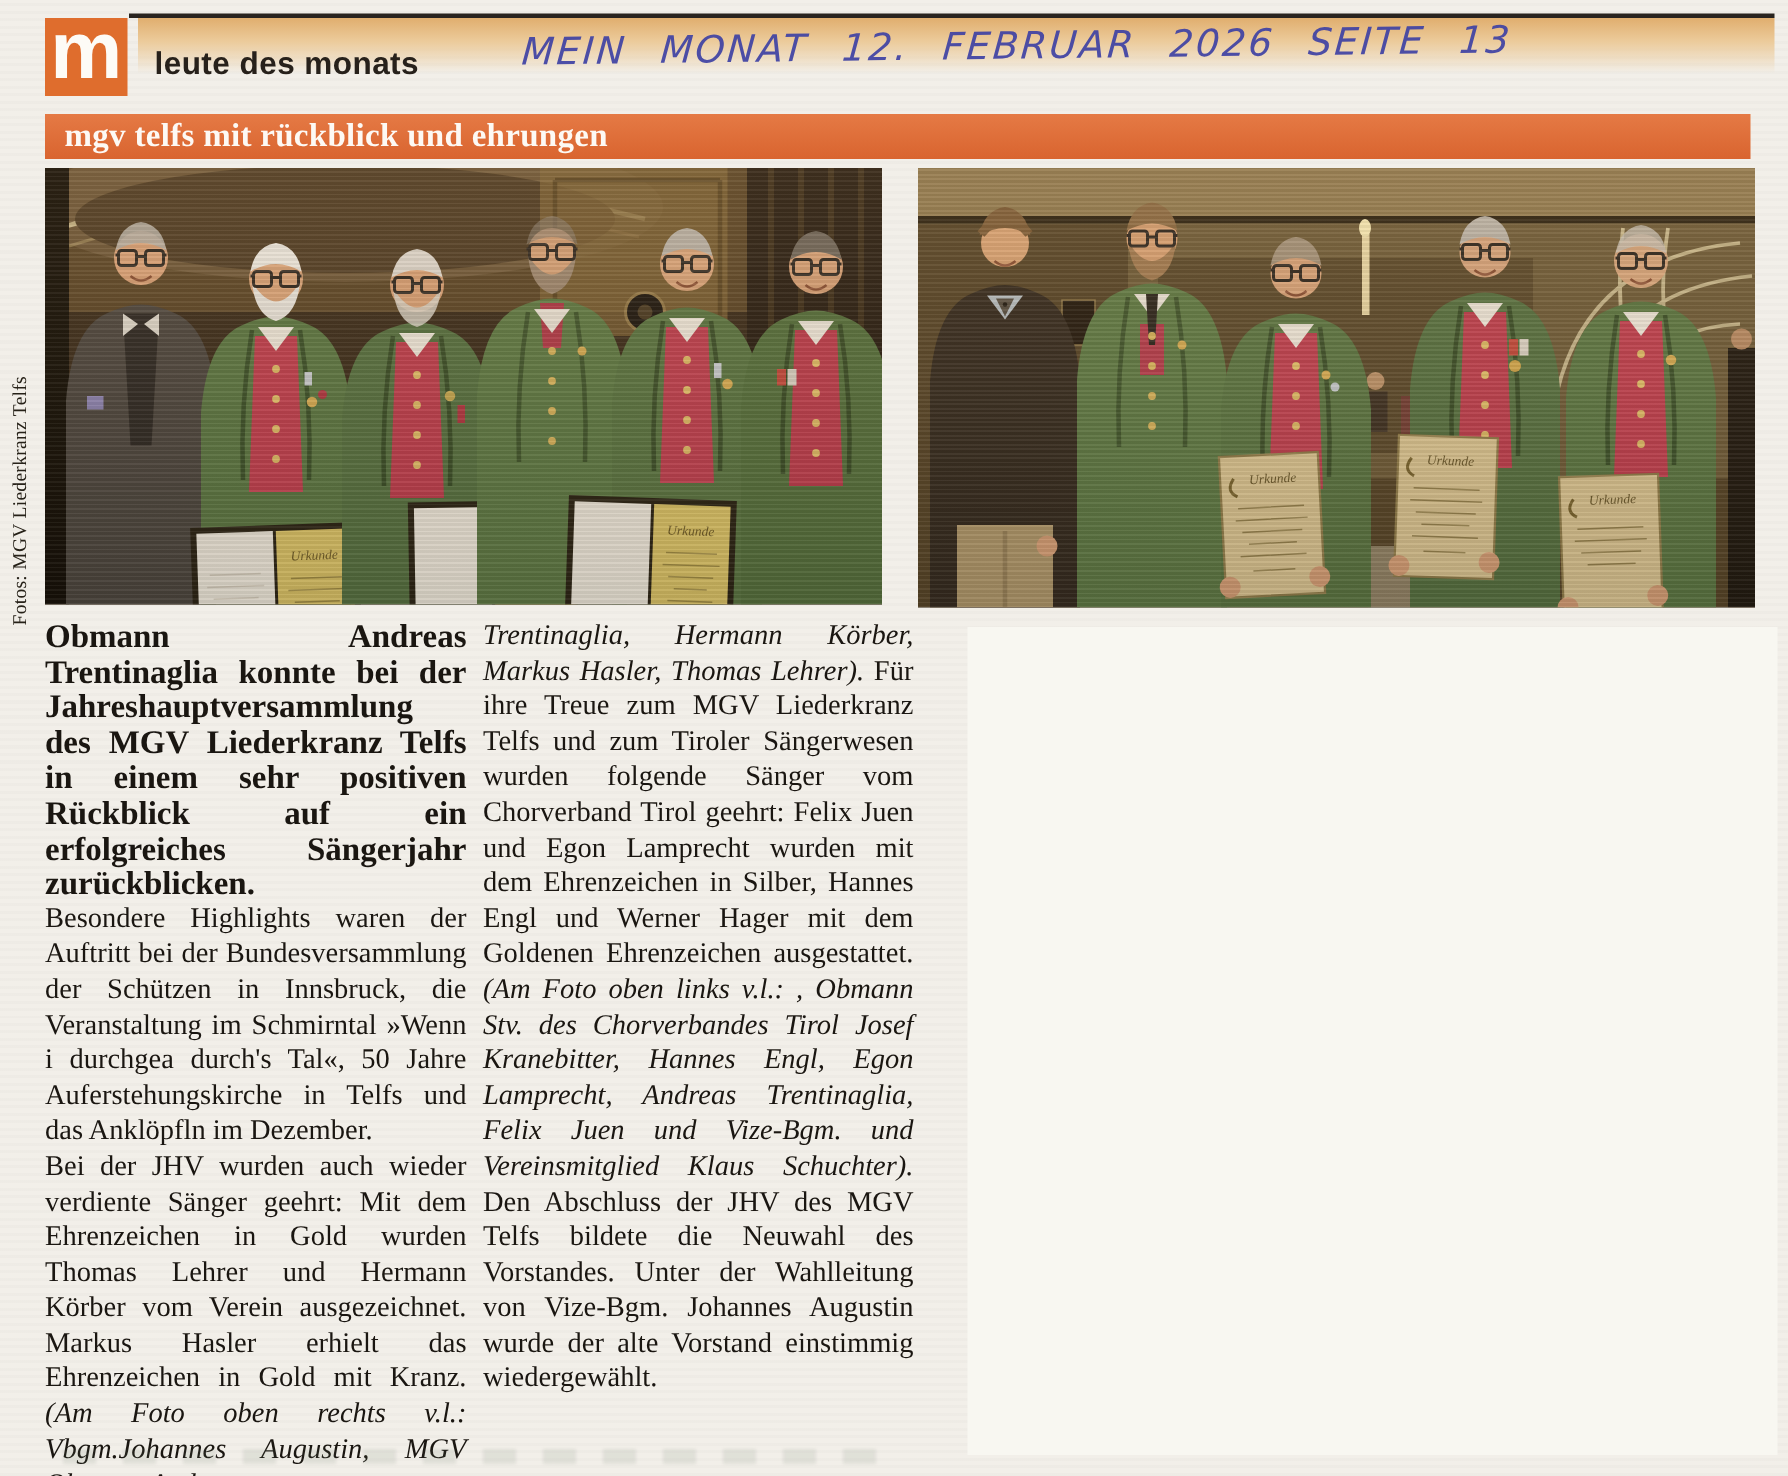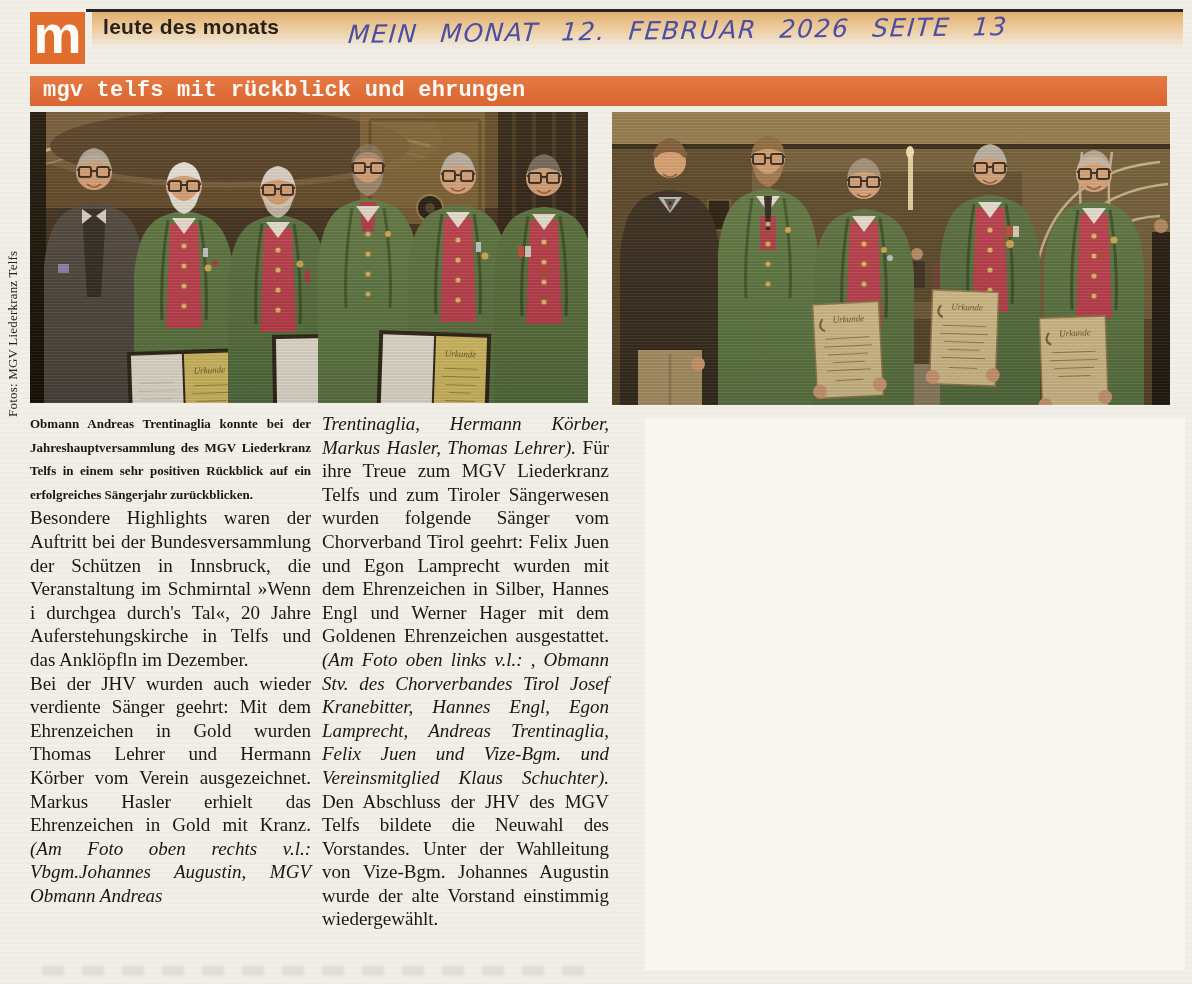--- a/index.html
+++ b/index.html
@@ -13,34 +13,34 @@
   .band {
     position:absolute; left:92px; top:12px; width:1091px; height:37px;
     background:linear-gradient(to bottom, #e0ae6e 0%, #eccb9b 42%, rgba(253,250,244,0) 100%);
   }
   .logo {
     position:absolute; left:30px; top:12px; width:55px; height:52px; background:#df6d2d;
     color:#fdfbf6; font-family:"Liberation Sans", sans-serif; font-weight:bold;
     font-size:54px; line-height:44px; text-align:center; overflow:hidden;
   }
   .section-title {
-    position:absolute; left:103px; top:15px; font-family:"Liberation Sans", sans-serif;
+    position:absolute; left:103px; top:31px; font-family:"Liberation Sans", sans-serif;
     font-weight:bold; font-size:21px; color:#27211b; letter-spacing:.3px;
   }
   .handwriting {
     position:absolute; left:348px; top:16px; font-family:"DejaVu Sans", sans-serif;
     font-style:italic; font-size:25px; color:#3f42a4; letter-spacing:1.6px; word-spacing:13px;
     transform:rotate(-.7deg) skewX(-5deg); white-space:nowrap; opacity:.92;
   }
   .headline-bar {
     position:absolute; left:30px; top:76px; width:1137px; height:30px;
     background:linear-gradient(180deg,#e57a45,#d9642f); display:flex; align-items:center;
   }
   .headline-text {
-    font-family:Liberation Mono, monospace; font-weight:bold; font-size:22px;
+    font-family:Liberation Serif, serif; font-weight:bold; font-size:22px;
     color:#fdf9f4; padding:0 0 2px 13px; letter-spacing:.2px;
   }
   .photo { position:absolute; top:112px; overflow:hidden; background:#3a2c1c; }
   .photo.ph-left  { left:30px;  width:558px; height:291px; }
   .photo.ph-right { left:612px; width:558px; height:293px; }
   .photo svg { display:block; width:100%; height:100%; }
   .photo::before {
     content:""; position:absolute; inset:0; pointer-events:none;
     background:linear-gradient(180deg, rgba(255,195,120,.10), rgba(30,15,0,.14));
   }
@@ -50,21 +50,21 @@
   }
   .credit {
     position:absolute; left:5px; top:417px; transform:rotate(-90deg); transform-origin:0 0;
     font-size:13px; color:#262118; white-space:nowrap; letter-spacing:.2px;
   }
   .below-right { position:absolute; left:645px; top:418px; width:540px; height:552px; background:#f8f7f1; }
   .col { position:absolute; top:412px; text-align:justify; color:#1a1611; font-size:19px; line-height:23.6px; }
   .col p { margin:0; }
   .col.c-left  { left:30px;  width:281px; }
   .col.c-right { left:322px; width:287px; }
-  .lead { font-weight:bold; font-size:13px; }
+  .lead { font-weight:bold; font-size:22px; }
   .it { font-style:italic;margin-top:19px; }
   .bleed {
     position:absolute; left:42px; top:966px; width:560px; height:10px; filter:blur(1px);
     background:repeating-linear-gradient(90deg, rgba(100,120,100,.12) 0 22px, transparent 22px 40px);
   }
 </style>
 </head>
 <body>
 
 <div class="page">
@@ -434,21 +434,21 @@
         <circle cx="-30" cy="40" r="7" fill="#d8a179"></circle>
           <circle cx="30" cy="34" r="7" fill="#d8a179"></circle>
       </g>
     </svg>
   </div>
 
   <div class="credit">Fotos: MGV Liederkranz Telfs</div>
 
   <div class="col c-left">
     <p class="lead">Obmann Andreas Trentinaglia konnte bei der Jahreshauptversammlung des MGV Liederkranz Telfs in einem sehr positiven Rückblick auf ein erfolgreiches Sängerjahr zurückblicken.</p>
-    <p>Besondere Highlights waren der Auftritt bei der Bundesversammlung der Schützen in Innsbruck, die Veranstaltung im Schmirntal »Wenn i durchgea durch's Tal«, 20 Jahre Auferstehungskirche in Telfs und das Anklöpfln im Dezember.</p>
+    <p>Besondere Highlights waren der Auftritt bei der Bundesversammlung der Schützen in Innsbruck, die Veranstaltung im Schmirntal »Wenn i durchgea durch's Tal«, 50 Jahre Auferstehungskirche in Telfs und das Anklöpfln im Dezember.</p>
     <p><span>Bei der JHV wurden auch wieder verdiente Sänger geehrt: Mit dem Ehrenzeichen in Gold wurden Thomas Lehrer und Hermann Körber vom Verein ausgezeichnet. Markus Hasler erhielt das Ehrenzeichen in Gold mit Kranz. </span><span class="it">(Am Foto oben rechts v.l.: Vbgm.Johannes Augustin, MGV Obmann Andreas</span></p>
   </div>
 
   <div class="col c-right">
     <p><span class="it">Trentinaglia, Hermann Körber, Markus Hasler, Thomas Lehrer).</span><span> Für ihre Treue zum MGV Liederkranz Telfs und zum Tiroler Sängerwesen wurden folgende Sänger vom Chorverband Tirol geehrt: Felix Juen und Egon Lamprecht wurden mit dem Ehrenzeichen in Silber, Hannes Engl und Werner Hager mit dem Goldenen Ehrenzeichen ausgestattet. </span><span class="it">(Am Foto oben links v.l.: , Obmann Stv. des Chorverbandes Tirol Josef Kranebitter, Hannes Engl, Egon Lamprecht, Andreas Trentinaglia, Felix Juen und Vize-Bgm. und Vereinsmitglied Klaus Schuchter).</span><span> Den Abschluss der JHV des MGV Telfs bildete die Neuwahl des Vorstandes. Unter der Wahlleitung von Vize-Bgm. Johannes Augustin wurde der alte Vorstand einstimmig wiedergewählt.</span></p>
   </div>
 
   <div class="bleed"></div>
 </div>
 

